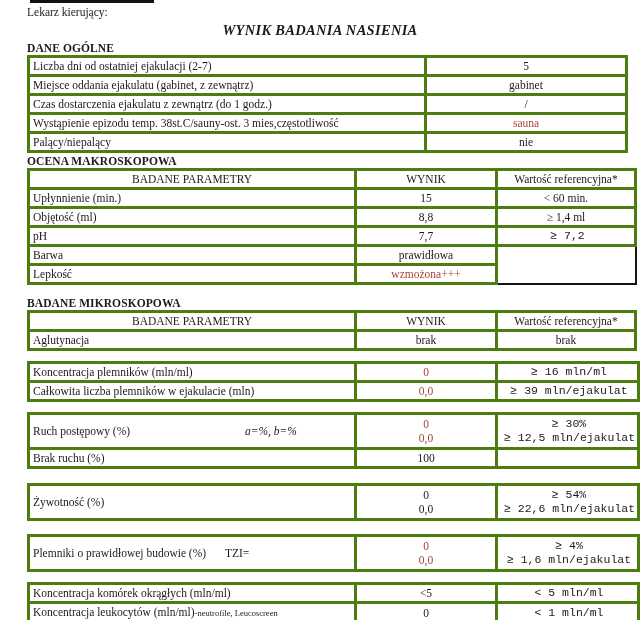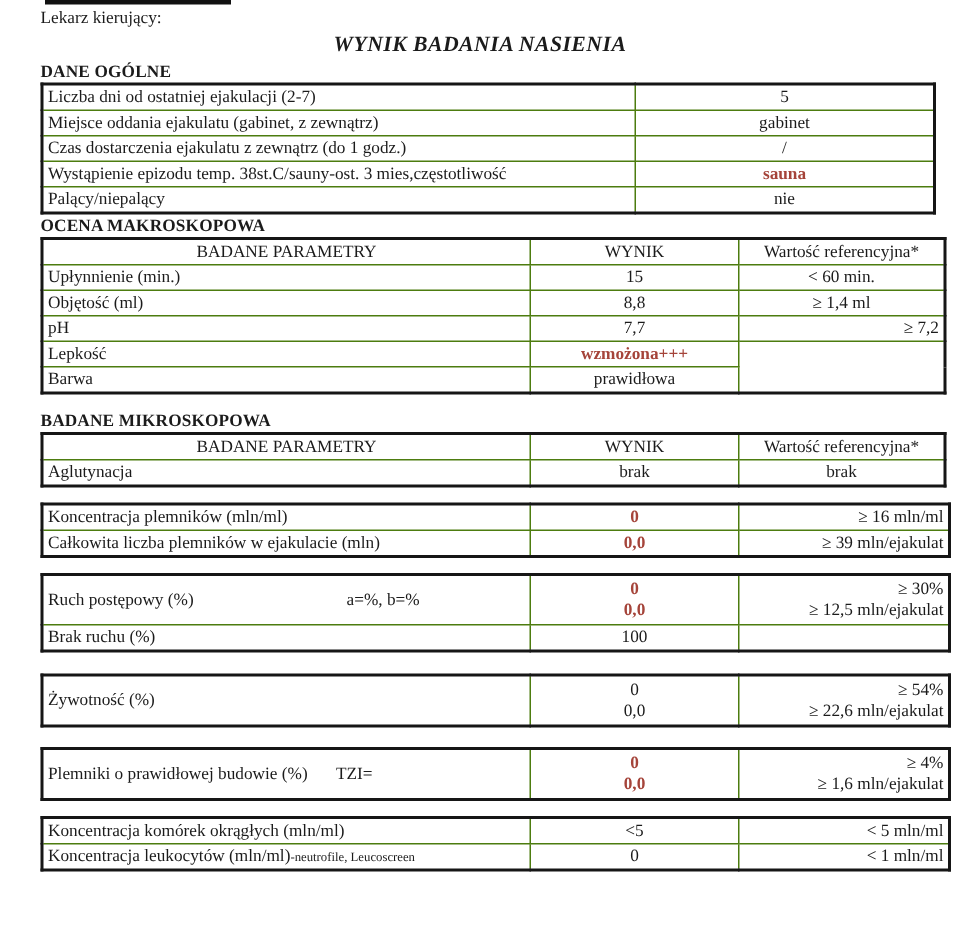--- a/index.html
+++ b/index.html
@@ -14,29 +14,29 @@
     text-align:center;font-size:14.5px;font-weight:bold;font-style:italic;
     margin:3px 0 3px 0;letter-spacing:.3px;
   }
   .sec{font-weight:bold;font-size:11.5px;margin:0 0 1px 27px;letter-spacing:.1px;}
   .sec.mt{margin-top:12px;}
   table{
     border-collapse:collapse;table-layout:fixed;width:580px;margin-left:27px;
     font-size:11.5px;border:2px solid #161616;
   }
   td{
-    border:1px solid #4d7c0f;height:13px;line-height:14px;
+    border:3px solid #4d7c0f;height:13px;line-height:14px;
     padding:1px 3px;vertical-align:middle;overflow:hidden;white-space:nowrap;
   }
   td.dbl{height:28px;padding-top:2px;padding-bottom:2px;}
   .p{text-align:left;position:relative;}
   .c{text-align:center;}
-  .r{text-align:right;padding-left:6px;}
-  .red{color:var(--flag-red,#a5443a);font-weight:bold;}
-  .note{position:absolute;left:202px;top:50%;transform:translateY(-50%);}
+  .r{text-align:center;padding-left:6px;font-family:Liberation Mono, monospace;}
+  .red{color:var(--flag-red,#a5443a);}
+  .note{position:absolute;left:215px;top:50%;transform:translateY(-50%);font-style:italic;}
   .note-inline{margin-left:16px;}
   .small-suffix{font-size:8.5px;}
   .line{line-height:14px;}
   #t-general{margin-bottom:2px;}
   #t-general .gp{width:388px;} #t-general .gv{width:192px;}
   .col-p{width:318px;} .col-w{width:132px;} .col-r{width:130px;}
   #t-macro{margin-bottom:0;}
   #t-micro-head{margin-top:1px;}
   #t-conc{margin-top:10px;border-radius:18px;}
   #t-mot{margin-top:10px;padding-left:18px;}
@@ -98,26 +98,26 @@
     <td class="p">Objętość (ml)</td>
     <td class="c">8,8</td>
     <td class="c">≥ 1,4 ml</td>
   </tr>
   <tr>
     <td class="p">pH</td>
     <td class="c">7,7</td>
     <td class="r">≥ 7,2</td>
   </tr>
   <tr>
+    <td class="p">Barwa</td>
+    <td class="c">prawidłowa</td>
+  </tr>
+  <tr>
     <td class="p">Lepkość</td>
     <td class="c red">wzmożona+++</td>
-  </tr>
-  <tr>
-    <td class="p">Barwa</td>
-    <td class="c">prawidłowa</td>
   </tr>
 </tbody>
   </table>
 
 <div class="sec mt">BADANE MIKROSKOPOWA</div>
 
 <table id="t-micro-head">
   <tbody>
       <tr>
     <td class="c col-p">BADANE PARAMETRY</td>

